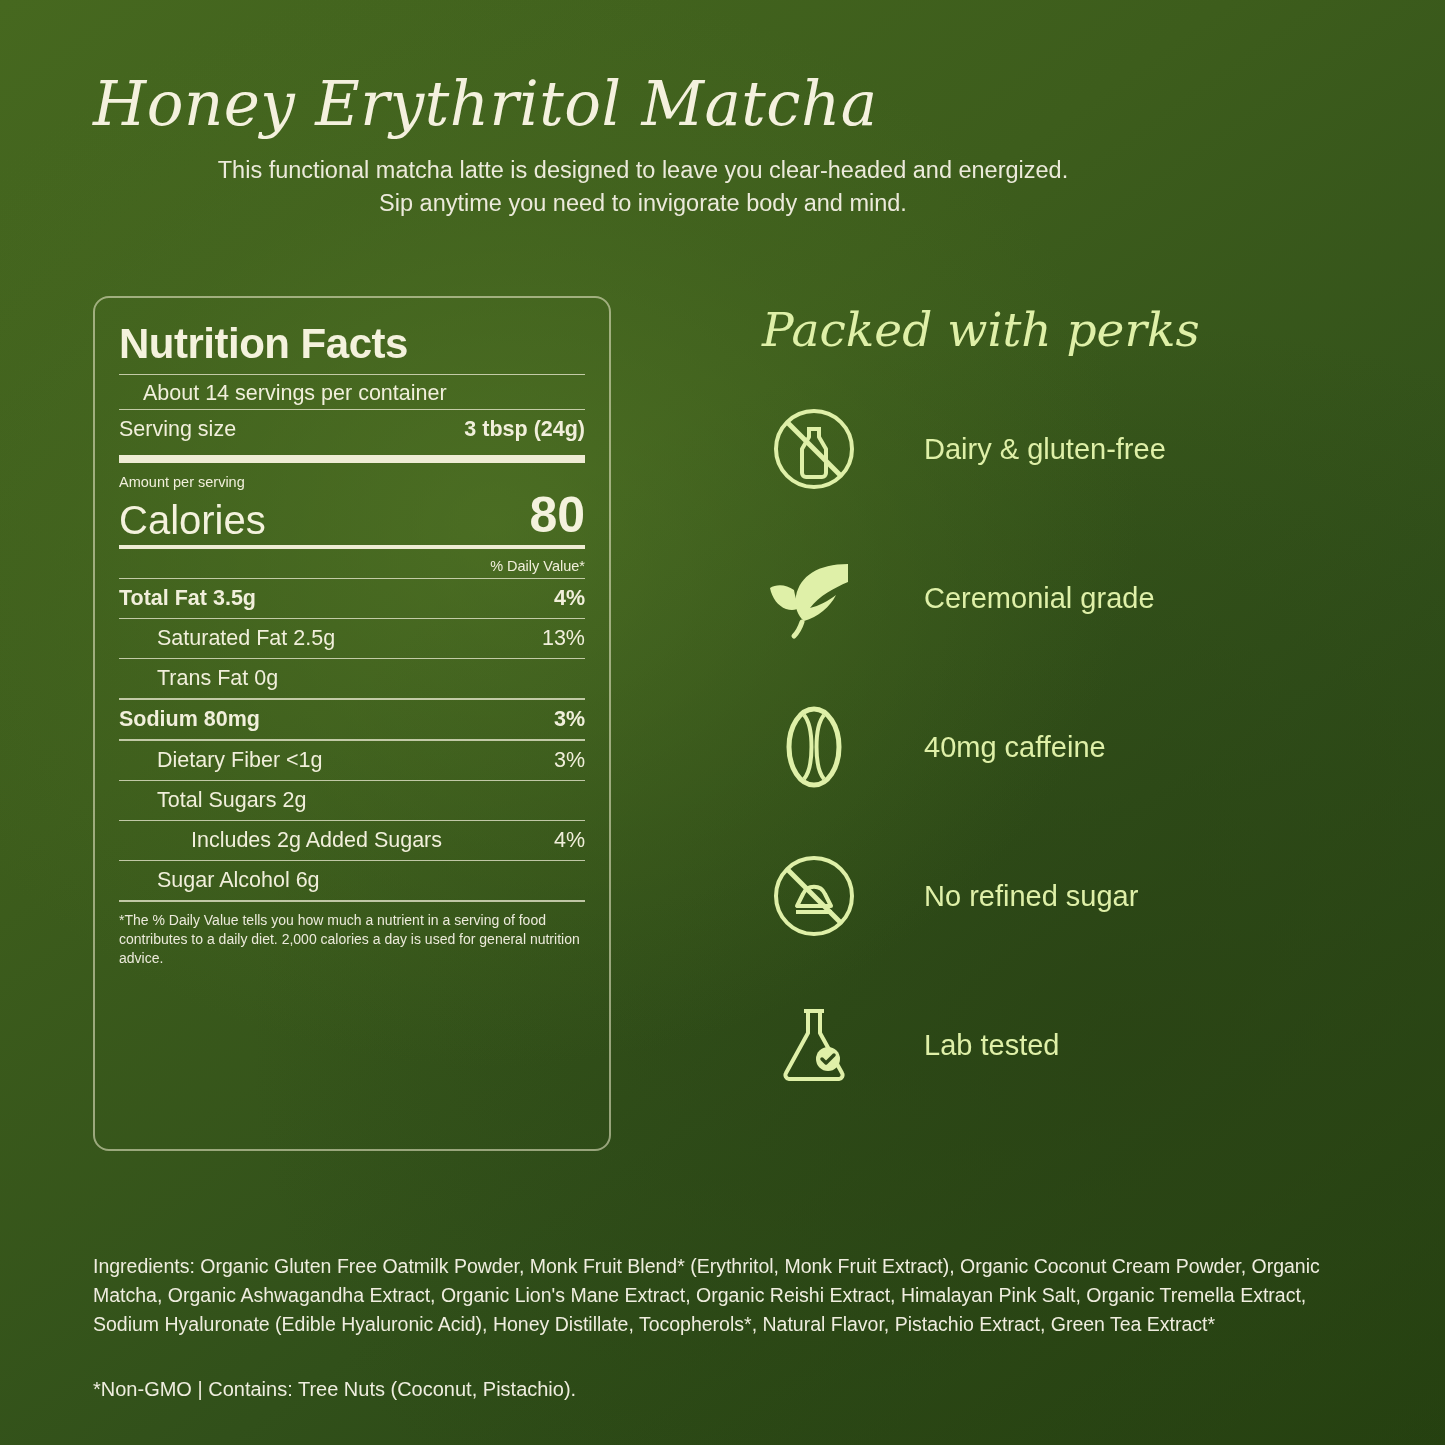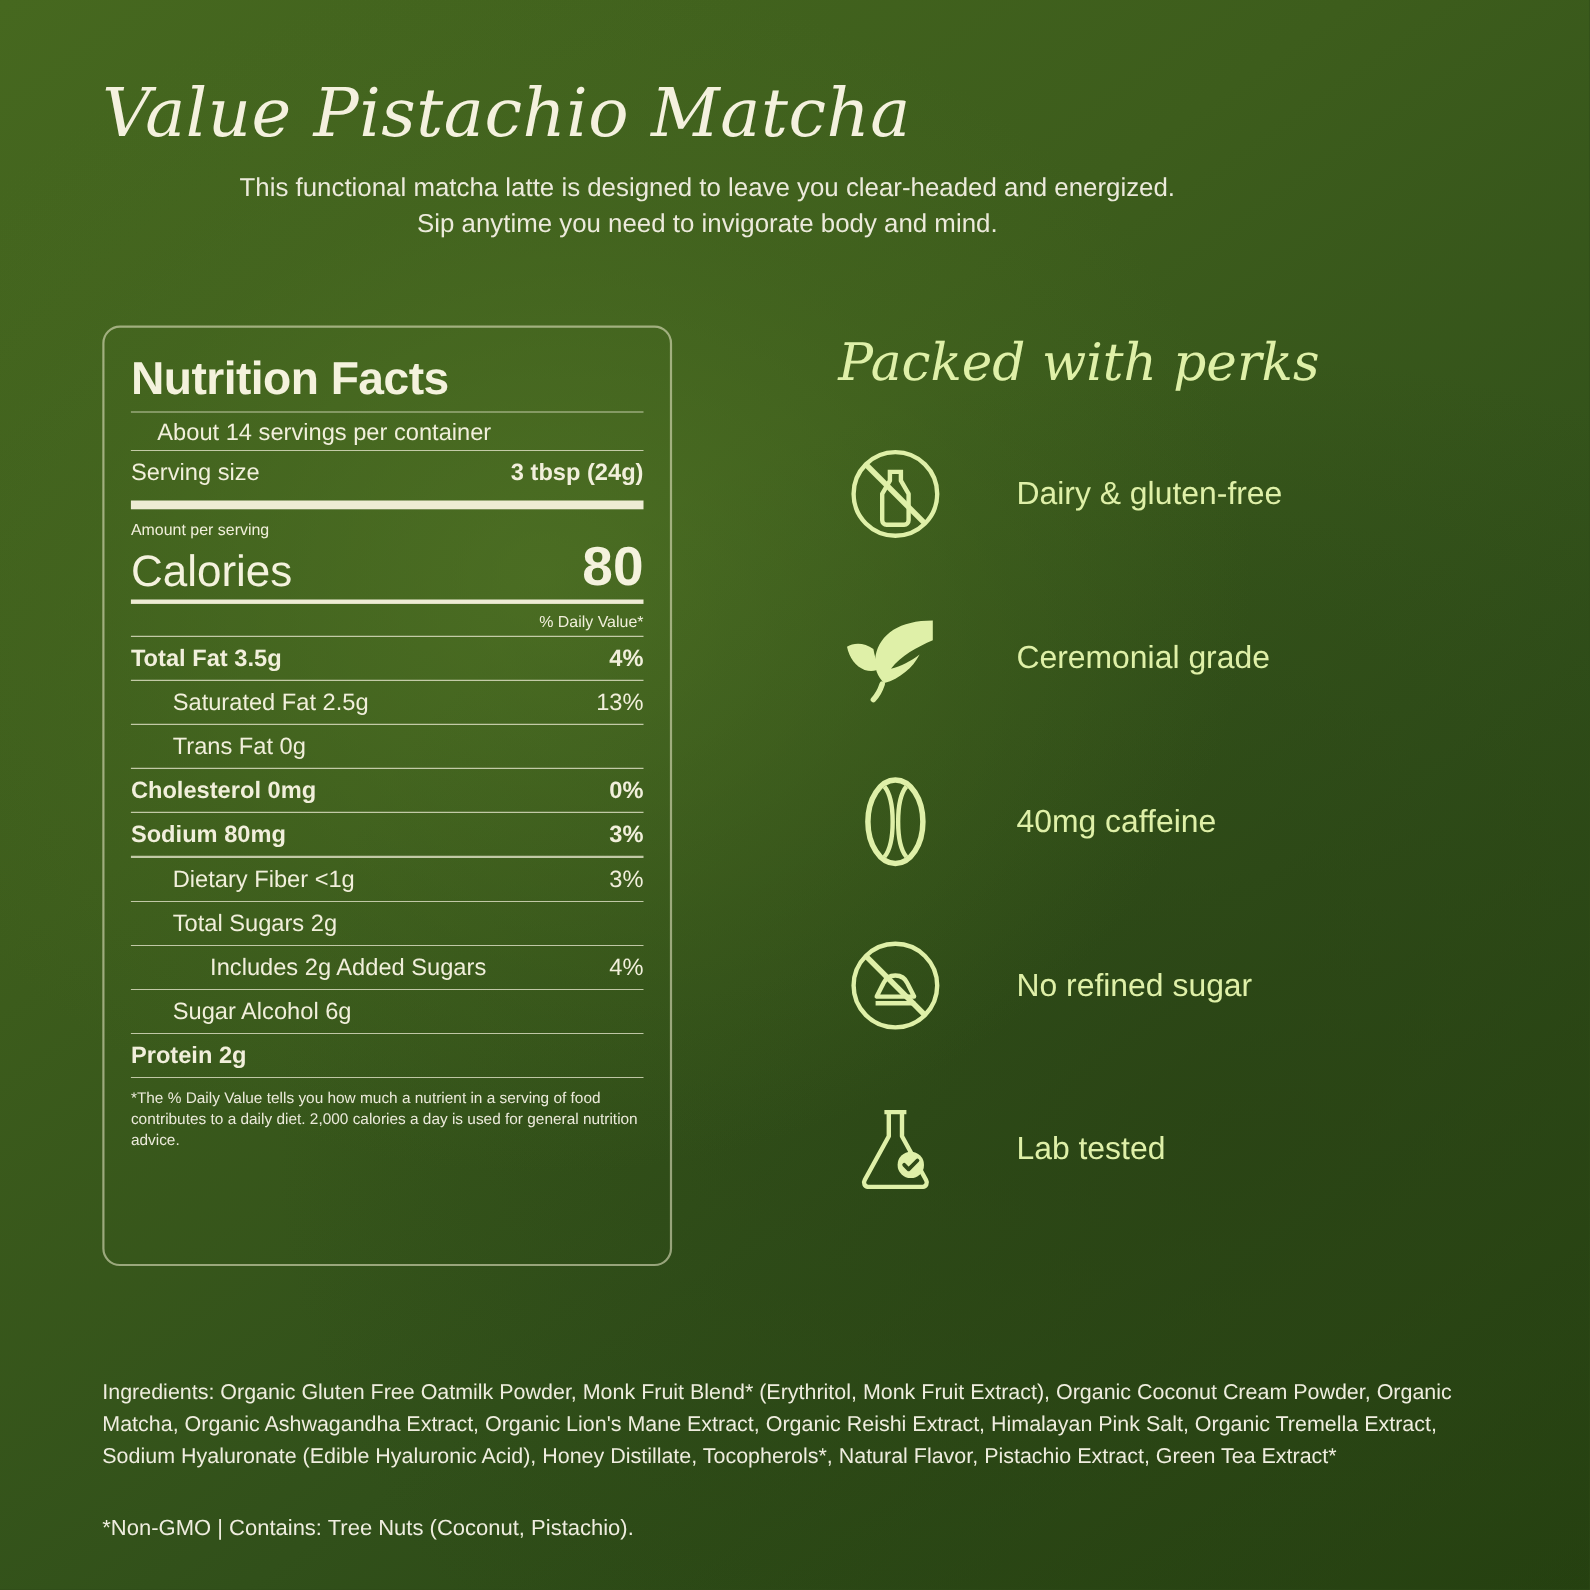--- a/index.html
+++ b/index.html
@@ -188,21 +188,21 @@
     font-size: 20px;
     color: #efeddf;
   }
 </style>
 </head>
 <body>
 
 <div id="page">
 
   <div id="header">
-    <h1 id="title">Value Pistachio Matcha</h1>
+    <h1 id="title">Honey Erythritol Matcha</h1>
     <div id="subtitle">This functional matcha latte is designed to leave you clear-headed and energized.
 Sip anytime you need to invigorate body and mind.</div>
   </div>
 
   <div id="nutrition-panel">
     <div class="nf-title">Nutrition Facts</div>
     <div class="rule-thin"></div>
     <div class="nf-servings">About 14 servings per container</div>
     <div class="rule-thin"></div>
     <div class="nf-line">
@@ -227,24 +227,20 @@
         <div class="nf-line indent1">
           <span>Saturated Fat 2.5g</span>
           <span>13%</span>
         </div>
         <div class="rule-thin"></div>
         <div class="nf-line indent1">
           <span>Trans Fat 0g</span>
           <span></span>
         </div>
         <div class="rule-thin"></div>
-        <div class="nf-line bold">
-          <span>Cholesterol 0mg</span>
-          <span>0%</span>
-        </div>
         <div class="rule-thin"></div>
         <div class="nf-line bold">
           <span>Sodium 80mg</span>
           <span>3%</span>
         </div>
         <div class="rule-thin"></div>
         <div class="rule-thin"></div>
         <div class="nf-line indent1">
           <span>Dietary Fiber &lt;1g</span>
           <span>3%</span>
@@ -258,24 +254,20 @@
         <div class="nf-line indent2">
           <span>Includes 2g Added Sugars</span>
           <span>4%</span>
         </div>
         <div class="rule-thin"></div>
         <div class="nf-line indent1">
           <span>Sugar Alcohol 6g</span>
           <span></span>
         </div>
         <div class="rule-thin"></div>
-        <div class="nf-line bold">
-          <span>Protein 2g</span>
-          <span></span>
-        </div>
         <div class="rule-thin"></div>
       </div>
     <div class="footnote">*The % Daily Value tells you how much a nutrient in a serving of food contributes to a daily diet. 2,000 calories a day is used for general nutrition advice.</div>
   </div>
 
   <div id="perks">
     <div id="perks-title">Packed with perks</div>
 
     <div class="perk">
       <div class="perk-icon">

